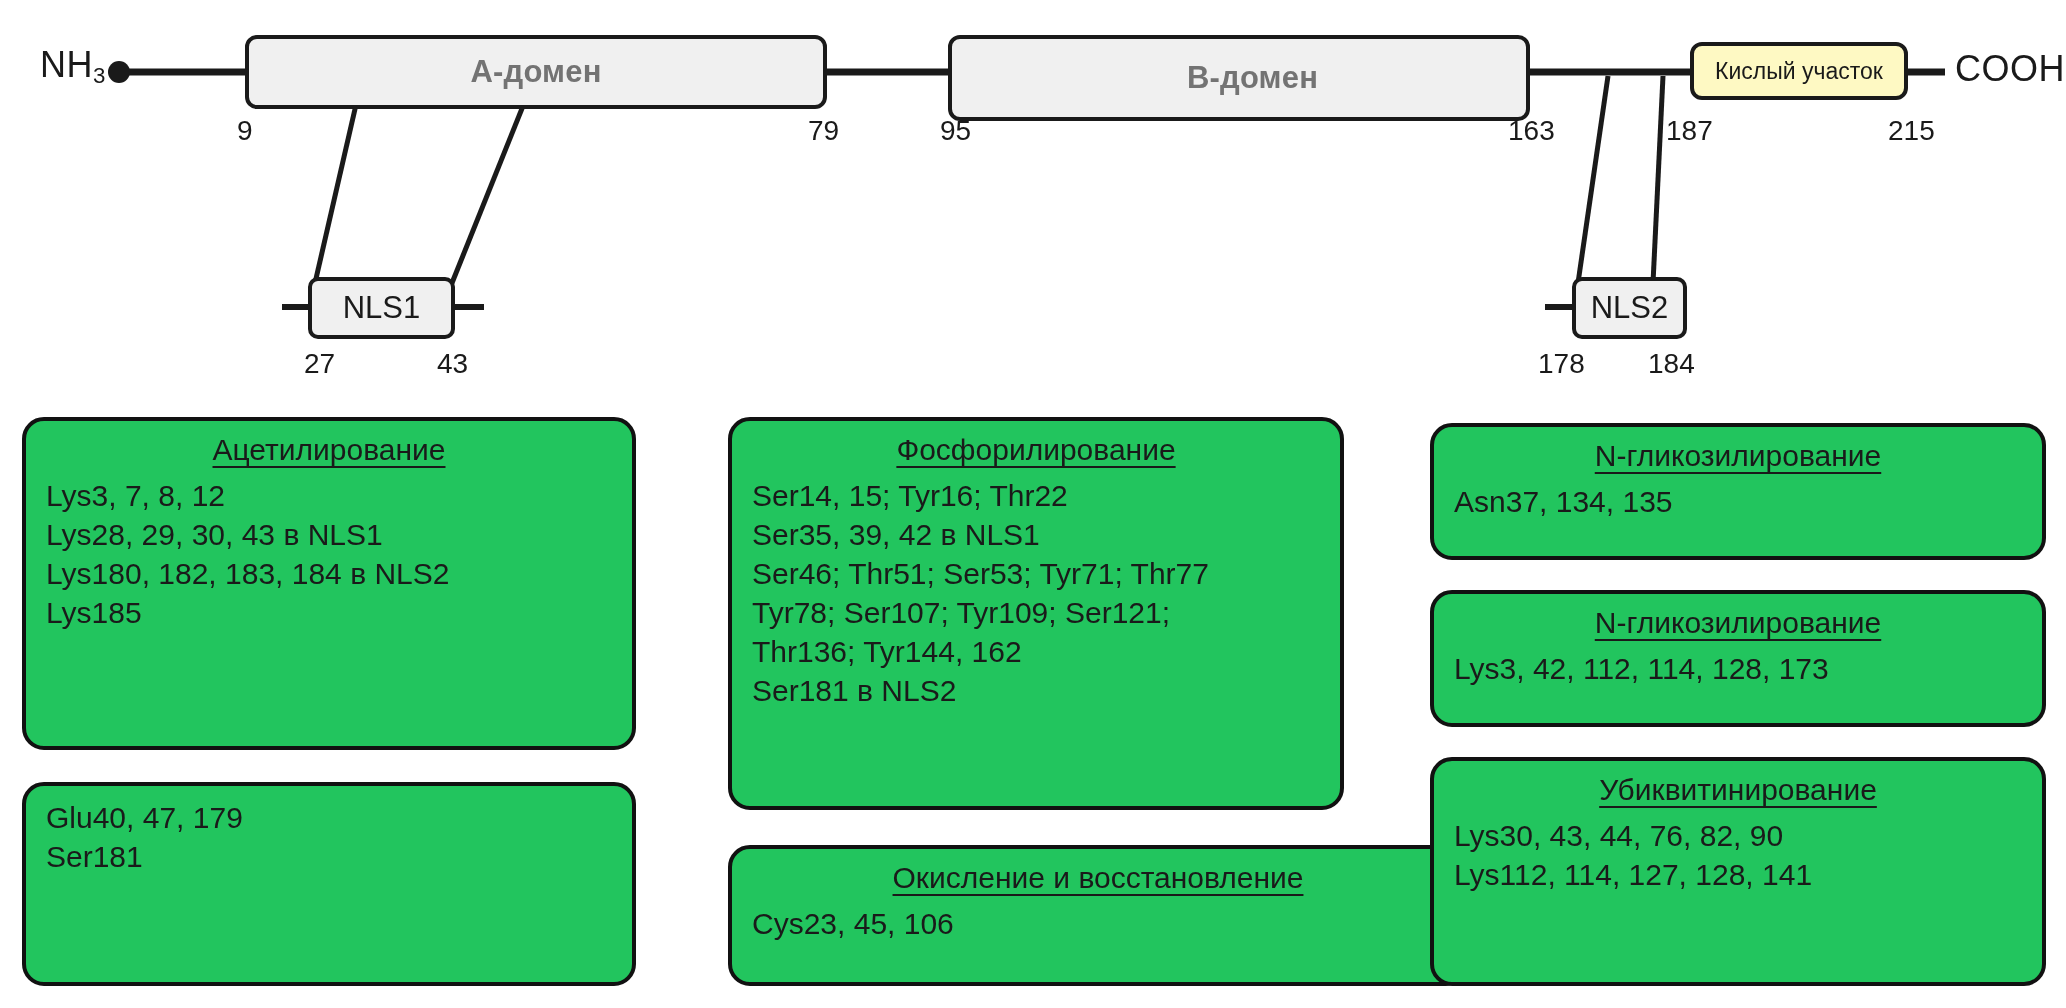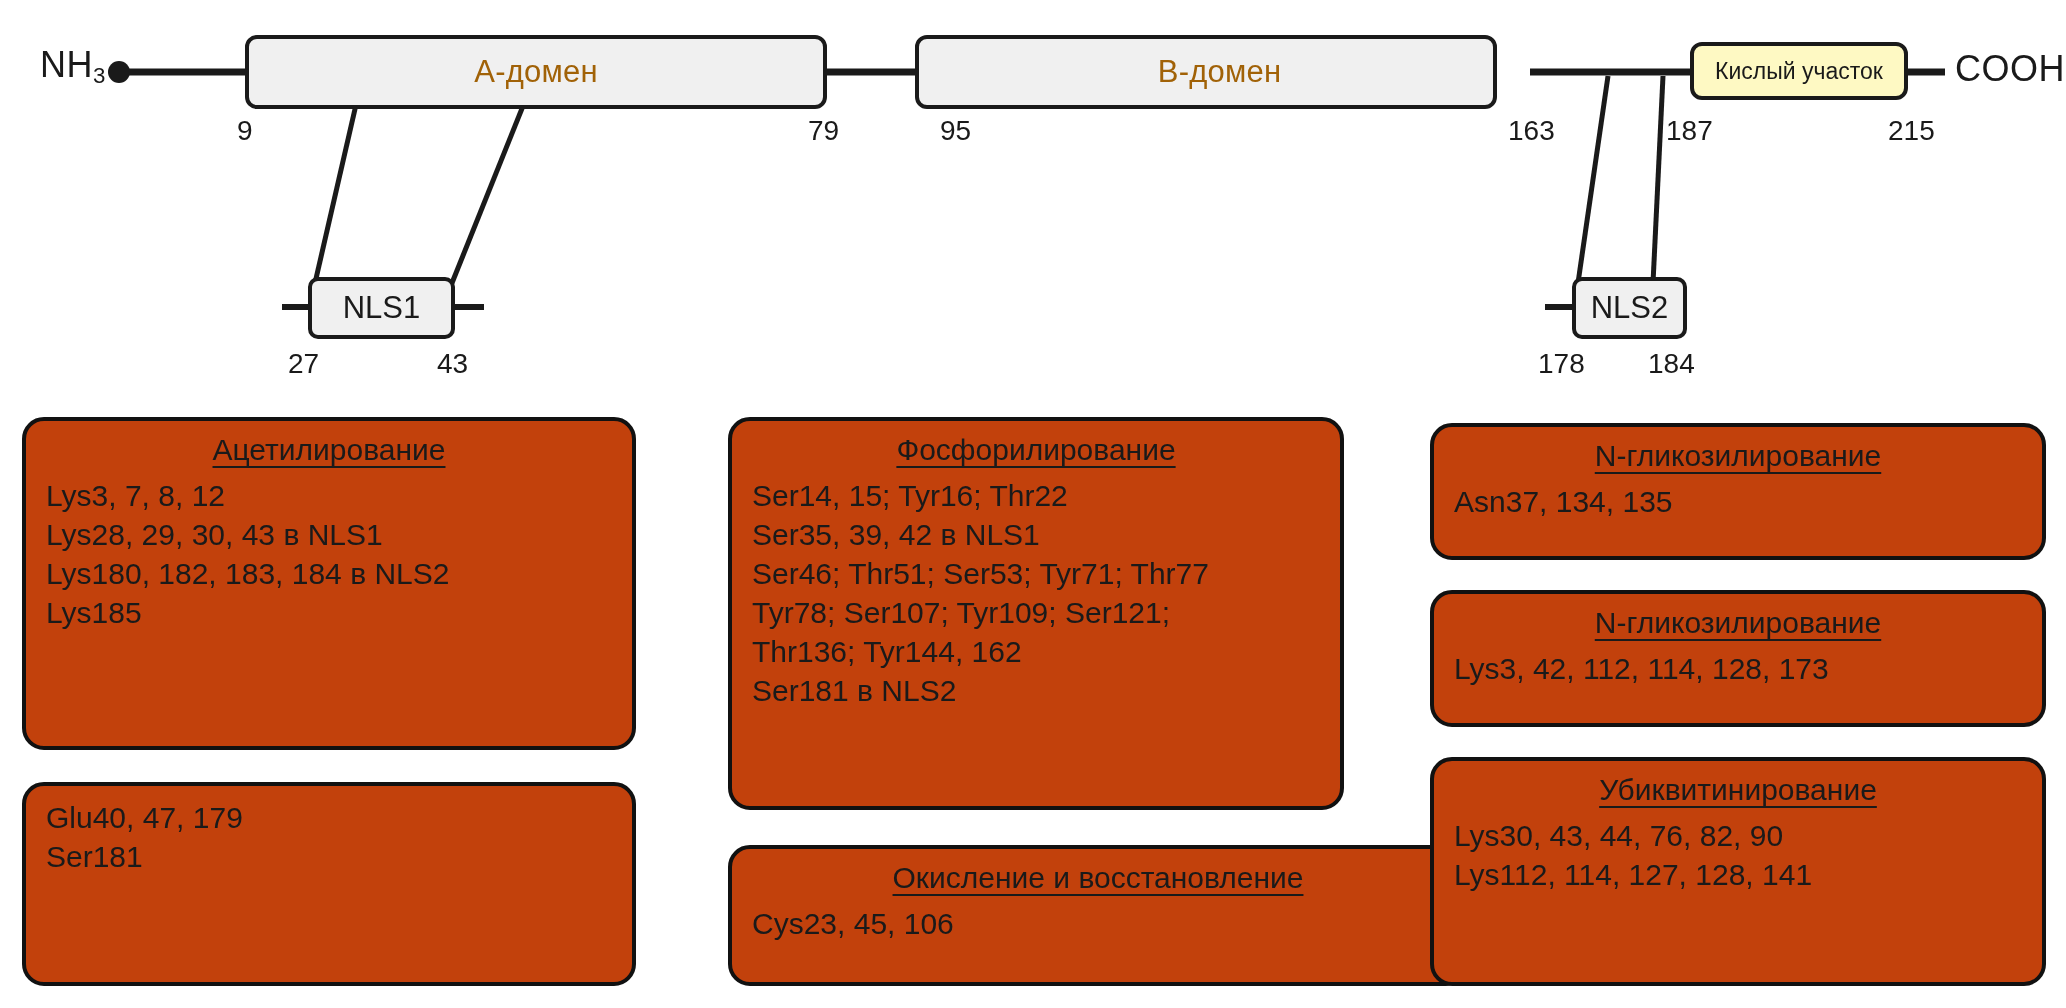--- a/index.html
+++ b/index.html
@@ -36,22 +36,23 @@
   .domain-box {
     position: absolute;
     box-sizing: border-box;
     background: #f0f0f0;
     border: 4px solid #1a1a1a;
     border-radius: 12px;
     display: flex;
     align-items: center;
     justify-content: center;
     font-size: 31px;
-    color: #a16207;
+    color: #737373;
     letter-spacing: 0.2px;
+    font-weight: bold;
   }
   .nls-box {
     position: absolute;
     box-sizing: border-box;
     background: #f0f0f0;
     border: 4px solid #1a1a1a;
     border-radius: 10px;
     display: flex;
     align-items: center;
     justify-content: center;
@@ -88,21 +89,21 @@
   .pos-num {
     position: absolute;
     font-size: 28px;
     white-space: nowrap;
   }
 
   
   .ptm-box {
     position: absolute;
     box-sizing: border-box;
-    background: #c2410c;
+    background: #22c55e;
     border: 4px solid #111111;
     border-radius: 22px;
     padding: 12px 20px 14px 20px;
   }
   .ptm-title {
     text-align: center;
     font-size: 30px;
     text-decoration: underline;
     text-underline-offset: 6px;
     text-decoration-thickness: 2px;
@@ -144,21 +145,21 @@
     <line x1="1658" y1="307" x2="1687" y2="307" stroke="#1a1a1a" stroke-width="6"></line>
   </svg>
 
   <div class="terminus" style="left:40px; top:44px;">NH<sub>3</sub></div>
   <div class="terminus" style="left:1955px; top:48px;">COOH</div>
 
   <div class="domain-box" style="left:245px; top:35px; width:582px; height:74px;">
     <span>A-домен</span>
   </div>
 
-  <div class="domain-box" style="left:915px; top:35px; width:582px; height:74px;padding-left:27px;">
+  <div class="domain-box" style="left:948px; top:35px; width:582px; height:86px;padding-left:27px;">
     <span>B-домен</span>
   </div>
 
   <div class="acidic-box" style="left:1690px; top:42px; width:218px; height:58px;">
     <span>Кислый участок</span>
   </div>
 
   <div class="nls-box" style="left:308px; top:277px; width:147px; height:62px;">
     <span>NLS1</span>
   </div>
@@ -167,21 +168,21 @@
     <span>NLS2</span>
   </div>
 
   <div class="pos-num" style="left:237px; top:115px;">9</div>
   <div class="pos-num" style="left:808px; top:115px;">79</div>
   <div class="pos-num" style="left:940px; top:115px;">95</div>
   <div class="pos-num" style="left:1508px; top:115px;">163</div>
   <div class="pos-num" style="left:1666px; top:115px;">187</div>
   <div class="pos-num" style="left:1888px; top:115px;">215</div>
 
-  <div class="pos-num" style="left:288px; top:348px;">27</div>
+  <div class="pos-num" style="left:304px; top:348px;">27</div>
   <div class="pos-num" style="left:437px; top:348px;">43</div>
   <div class="pos-num" style="left:1538px; top:348px;">178</div>
   <div class="pos-num" style="left:1648px; top:348px;">184</div>
 
   <div class="ptm-box" style="left:22px; top:417px; width:614px; height:333px;">
     <div class="ptm-title">Ацетилирование</div>
     <div class="ptm-line">Lys3, 7, 8, 12</div>
     <div class="ptm-line">Lys28, 29, 30, 43 в NLS1</div>
     <div class="ptm-line">Lys180, 182, 183, 184 в NLS2</div>
     <div class="ptm-line">Lys185</div>

